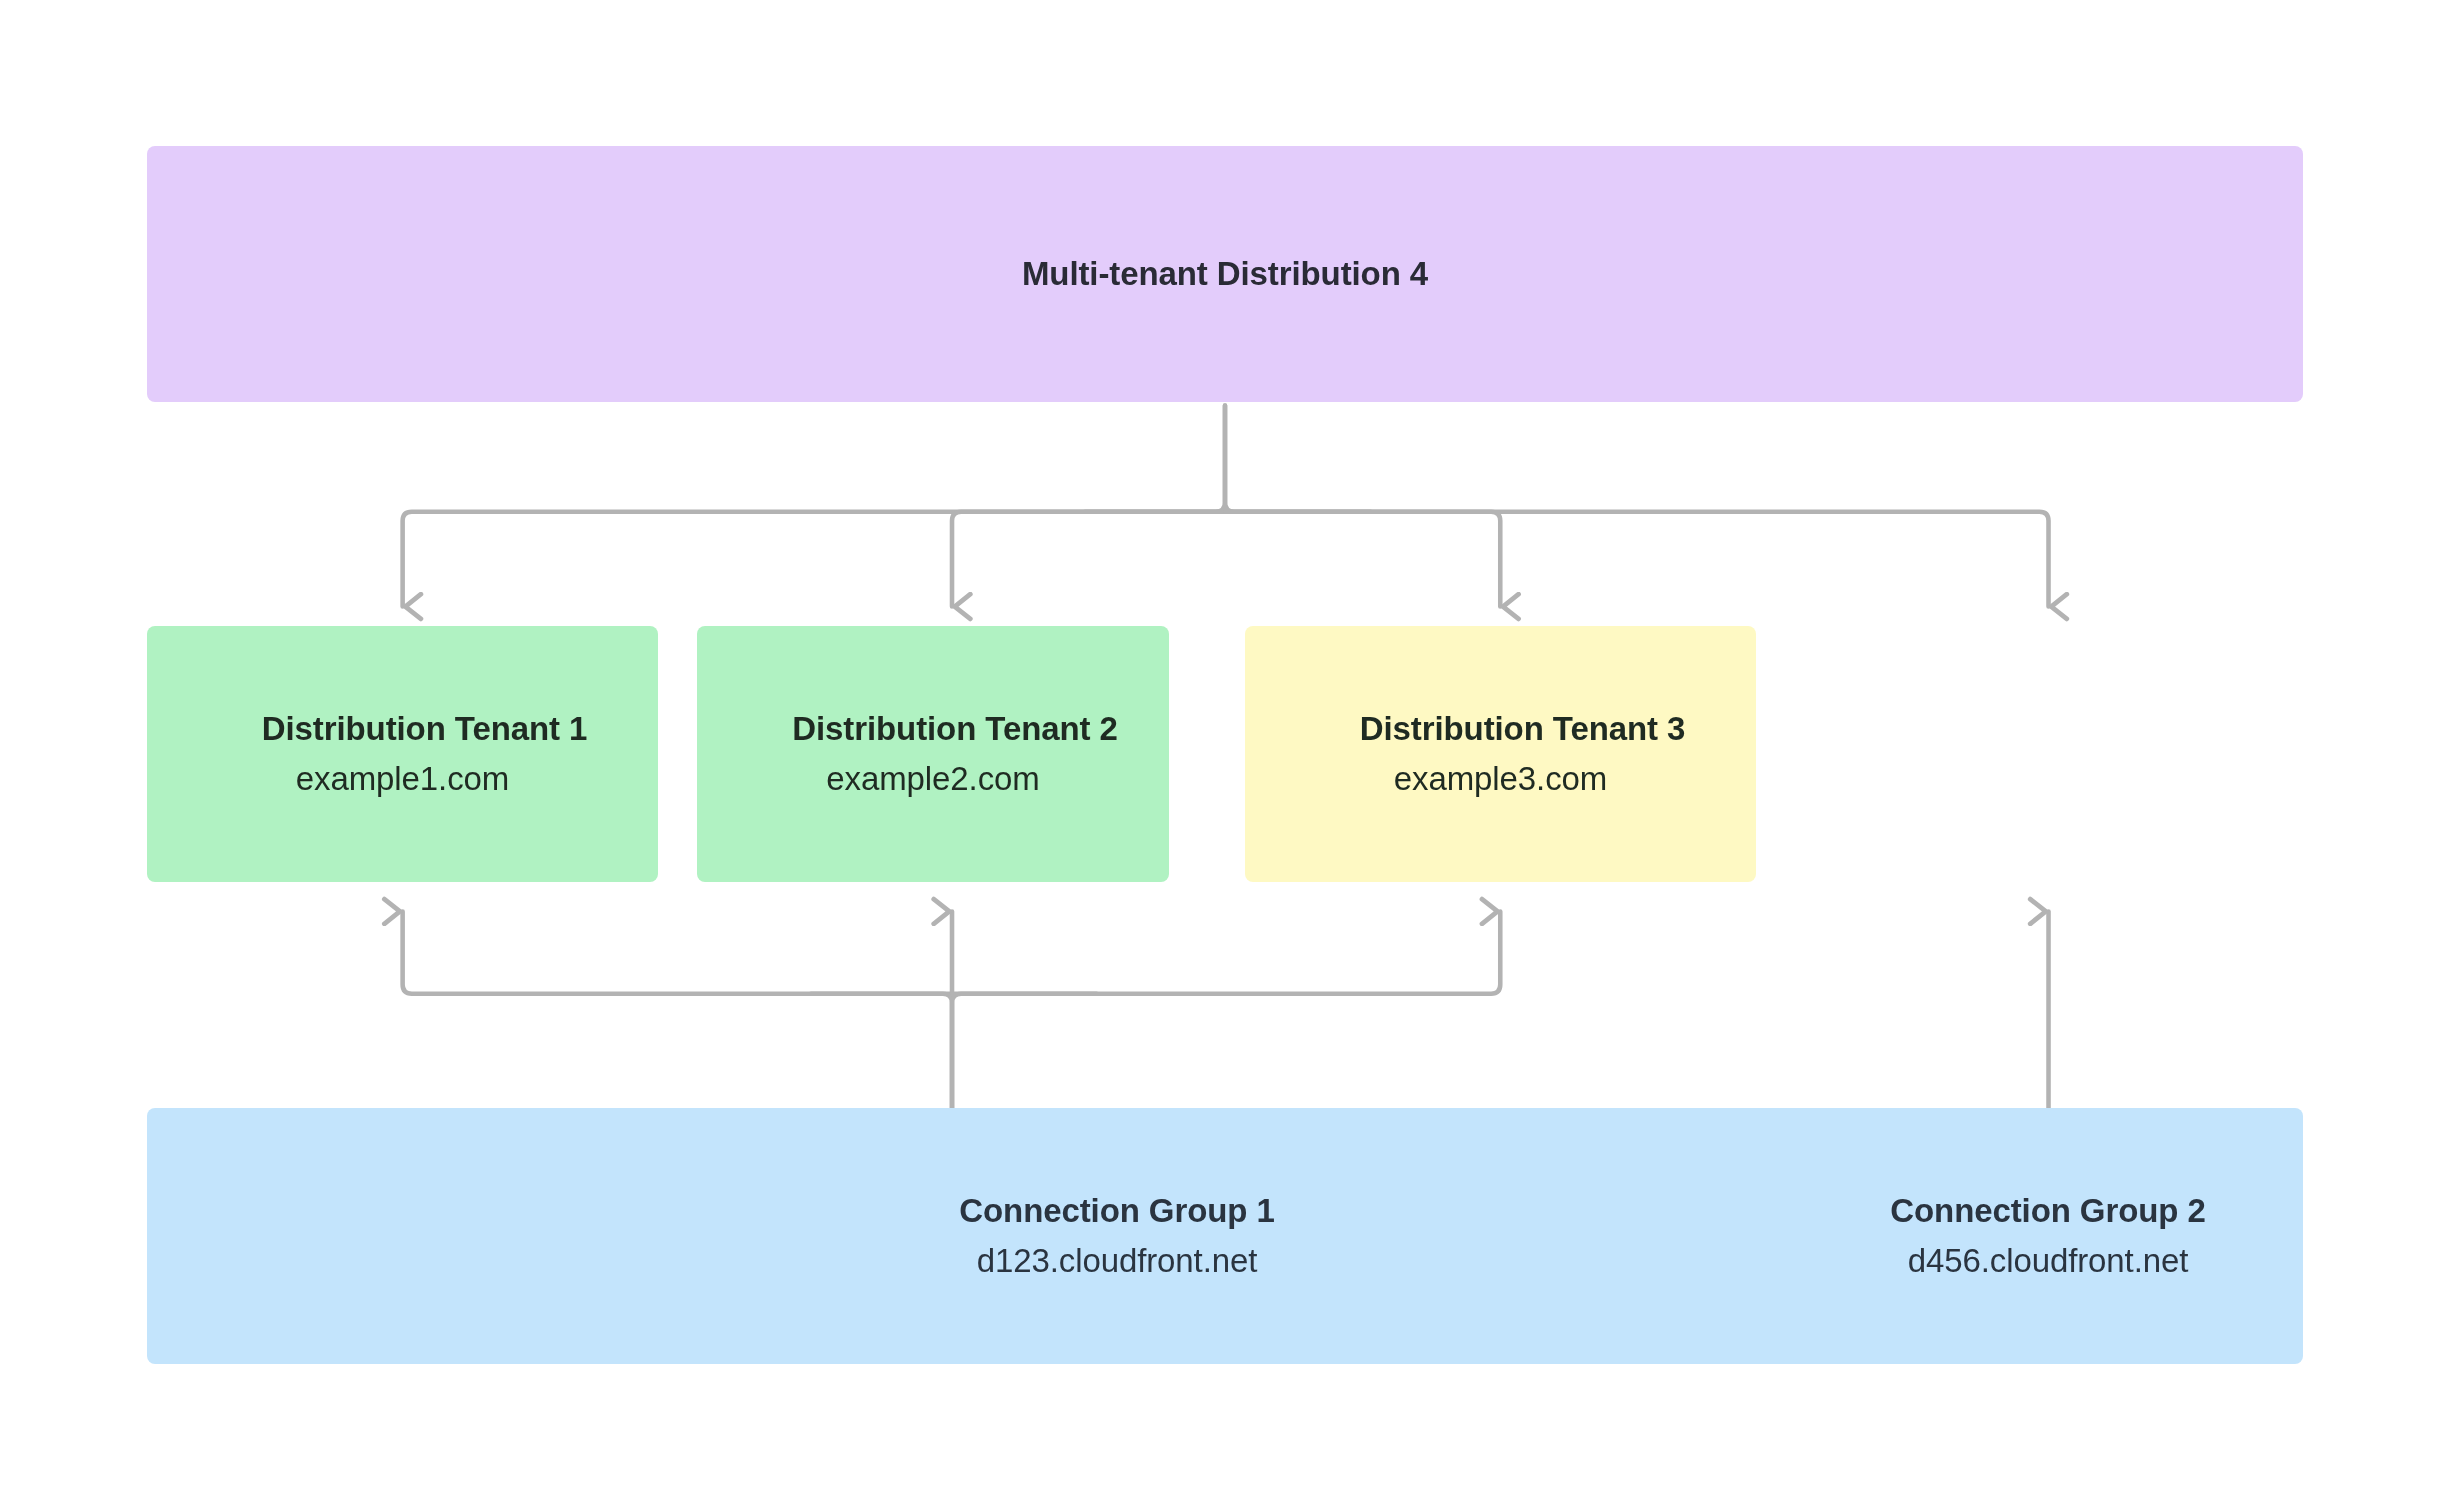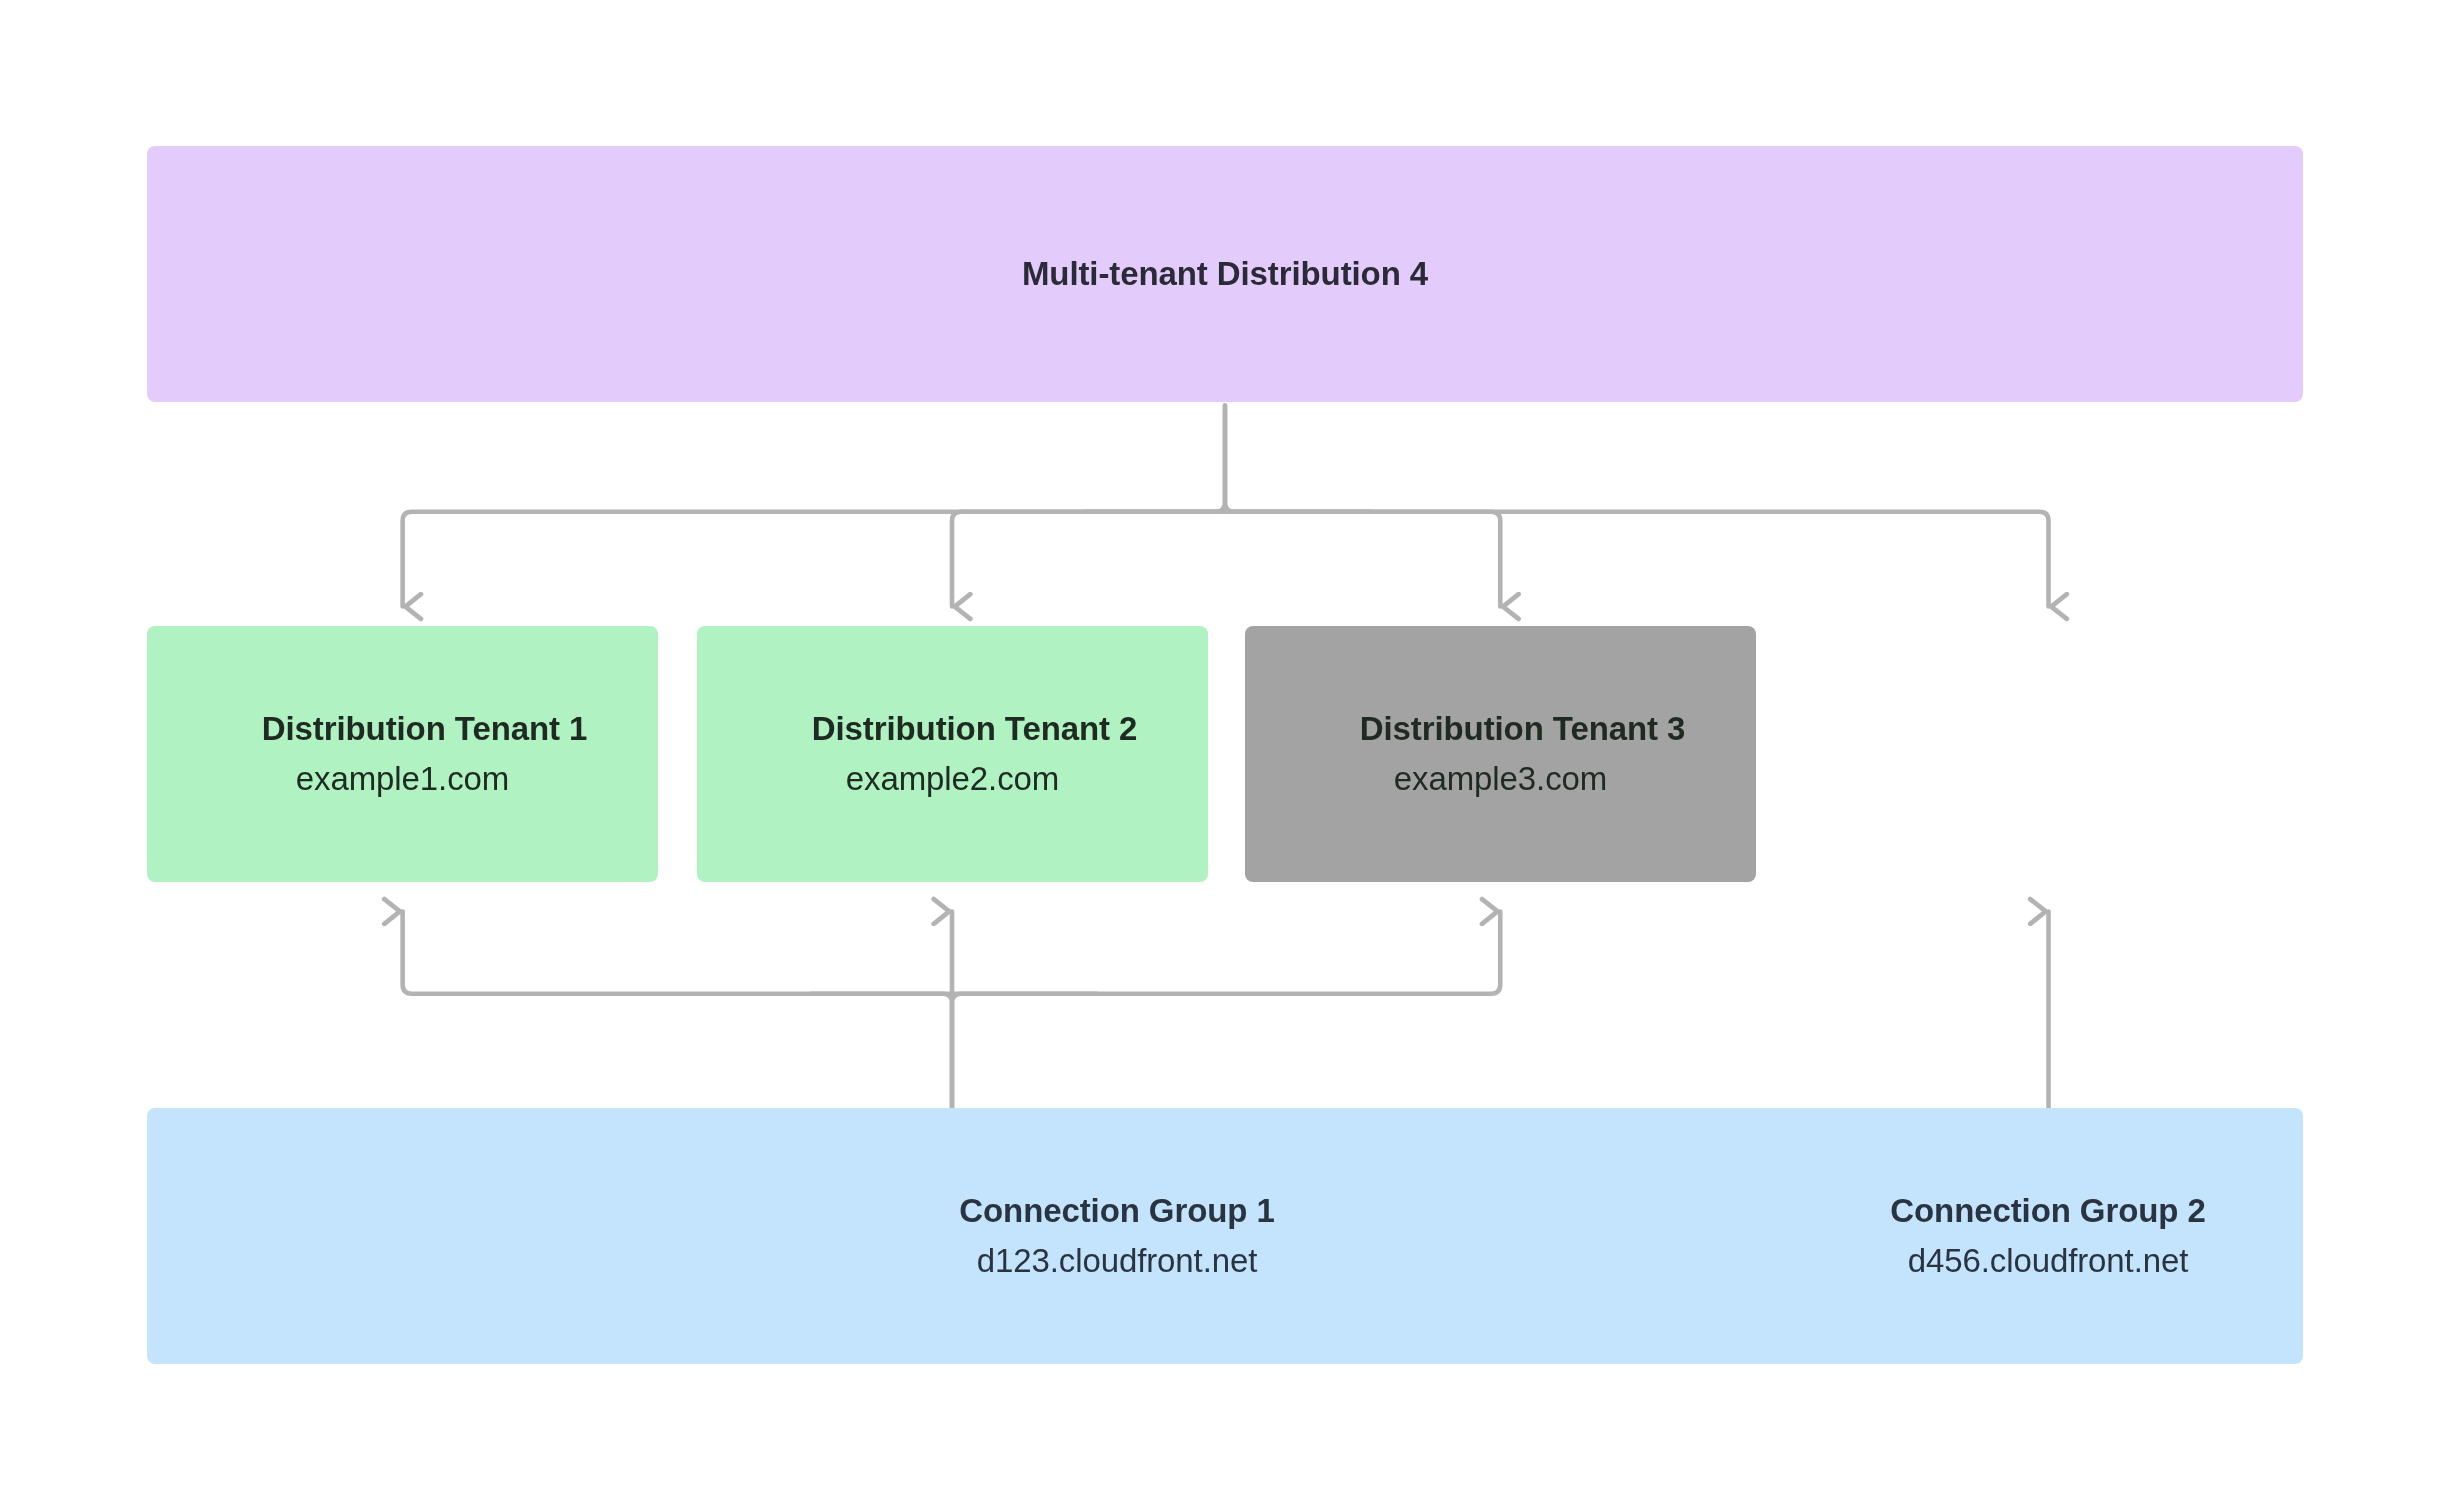--- a/index.html
+++ b/index.html
@@ -104,26 +104,26 @@
 
   <div class="node node-root" style="left:147px; top:146px; width:2156px; height:256px; background:#e3ccfb;">
     <div class="node-title">Multi-tenant Distribution 4</div>
   </div>
 
   <div class="node node-tenant" style="left:147px; top:626px; width:511px; height:256px; background:#b0f2c2;">
     <div class="node-title">Distribution Tenant 1</div>
     <div class="node-sub">example1.com</div>
   </div>
 
-  <div class="node node-tenant" style="left:697px; top:626px; width:511px; height:256px; background:#b0f2c2;">
+  <div class="node node-tenant" style="left:697px; top:626px; width:472px; height:256px; background:#b0f2c2;">
     <div class="node-title">Distribution Tenant 2</div>
     <div class="node-sub">example2.com</div>
   </div>
 
-  <div class="node node-tenant" style="left:1245px; top:626px; width:511px; height:256px; background:#a3a3a3;">
+  <div class="node node-tenant" style="left:1245px; top:626px; width:511px; height:256px; background:#fef9c3;">
     <div class="node-title">Distribution Tenant 3</div>
     <div class="node-sub">example3.com</div>
   </div>
 
 
   <div class="node node-group" style="left:147px; top:1108px; width:1940px; height:256px; background:#c3e4fc;">
     <div class="node-title">Connection Group 1</div>
     <div class="node-sub">d123.cloudfront.net</div>
   </div>
 

